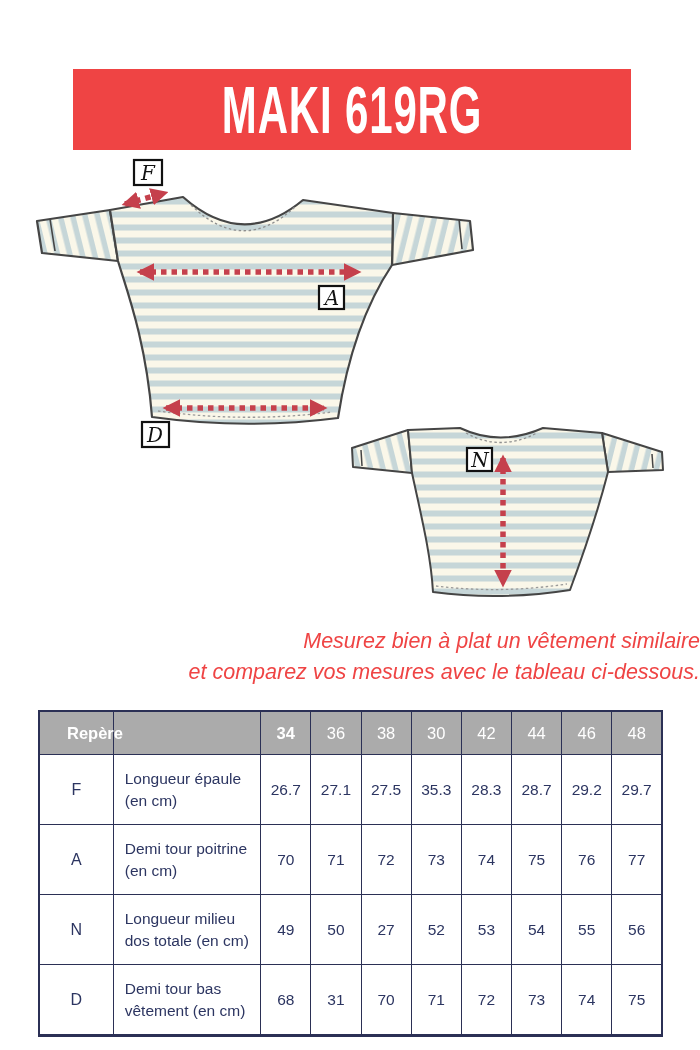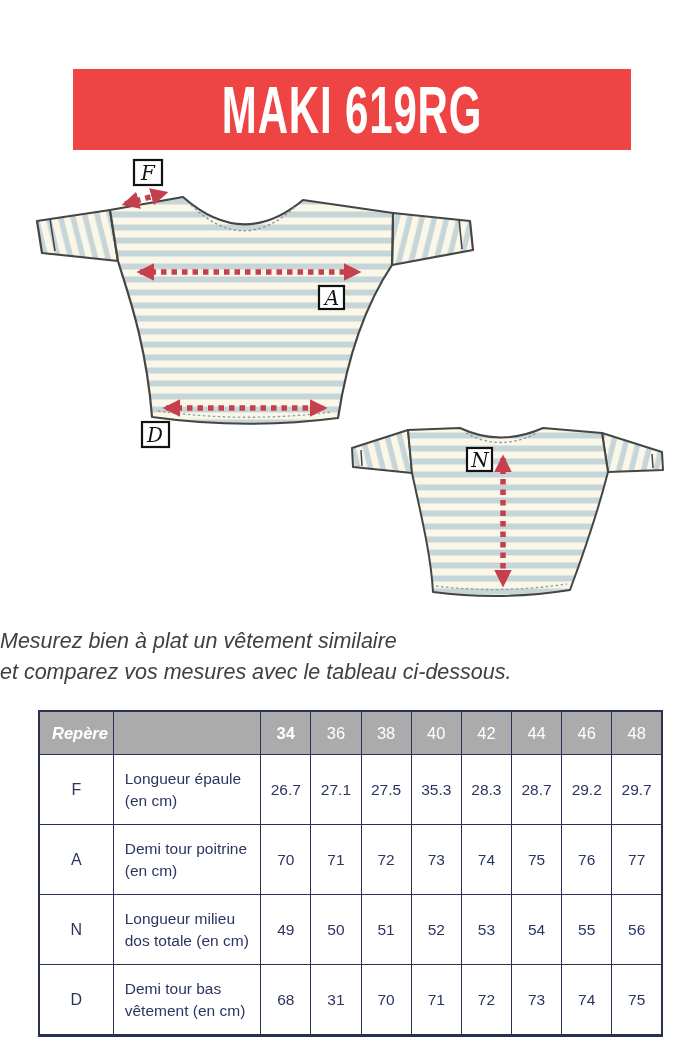--- a/index.html
+++ b/index.html
@@ -13,34 +13,34 @@
   }
   .banner-title {
     color:#ffffff; font-weight:bold; font-size:50px; letter-spacing:1px;
     transform:scale(0.84,1.33); white-space:nowrap;
   }
   .diagram-svg { position:absolute; left:0; top:150px; }
   .measure-label {
     font-family:"DejaVu Serif", serif; font-style:italic; font-size:20px; fill:#111111;
   }
   .note {
-    position:absolute; top:626px; left:0; width:700px; text-align:left;
-    font-style:italic; color:#404040; font-size:21.5px; line-height:31px;
+    position:absolute; top:626px; left:0; width:700px; text-align:right;
+    font-style:italic; color:#ef4444; font-size:21.5px; line-height:31px;
   }
   .size-table {
     position:absolute; top:710px; left:38px; width:625px;
     border-collapse:collapse; table-layout:fixed; color:#2c3561;
     border:2px solid #2b3055; border-bottom-width:3px;
   }
   .size-table th, .size-table td { border:1px solid #2b3055; }
   .size-table thead th {
     background:#ababab; color:#ffffff; font-size:16.5px; font-weight:normal;
     height:40px; 
   }
-  .size-table thead th.corner { font-weight:bold; text-align:left; padding-left:12px;font-style:italic; }
+  .size-table thead th.corner { font-weight:bold; text-align:left; padding-left:27px; }
   .size-table thead th.size-first { font-weight:bold; }
   .size-table tbody td { height:57px; font-size:15.5px; text-align:center; background:#ffffff; }
   .size-table tbody td.row-code { font-size:16px; }
   .size-table tbody td.row-label {
     text-align:left; padding:6px 0 6px 11px; font-size:15.5px; line-height:1.4;
   }
 </style>
 </head>
 <body>
 
@@ -130,21 +130,21 @@
         <col style="width:50px">
         <col style="width:50px">
     </colgroup>
     <thead>
       <tr>
         <th class="corner">Repère</th>
         <th></th>
         <th class="size-first">34</th>
         <th>36</th>
         <th>38</th>
-        <th>40</th>
+        <th>30</th>
         <th>42</th>
         <th>44</th>
         <th>46</th>
         <th>48</th>
       </tr>
     </thead>
     <tbody>
       <tr>
         <td class="row-code">F</td>
         <td class="row-label">Longueur épaule (en cm)</td>
@@ -167,21 +167,21 @@
         <td>74</td>
         <td>75</td>
         <td>76</td>
         <td>77</td>
       </tr>
       <tr>
         <td class="row-code">N</td>
         <td class="row-label">Longueur milieu dos totale (en cm)</td>
         <td>49</td>
         <td>50</td>
-        <td>51</td>
+        <td>27</td>
         <td>52</td>
         <td>53</td>
         <td>54</td>
         <td>55</td>
         <td>56</td>
       </tr>
       <tr>
         <td class="row-code">D</td>
         <td class="row-label">Demi tour bas vêtement (en cm)</td>
         <td>68</td>

